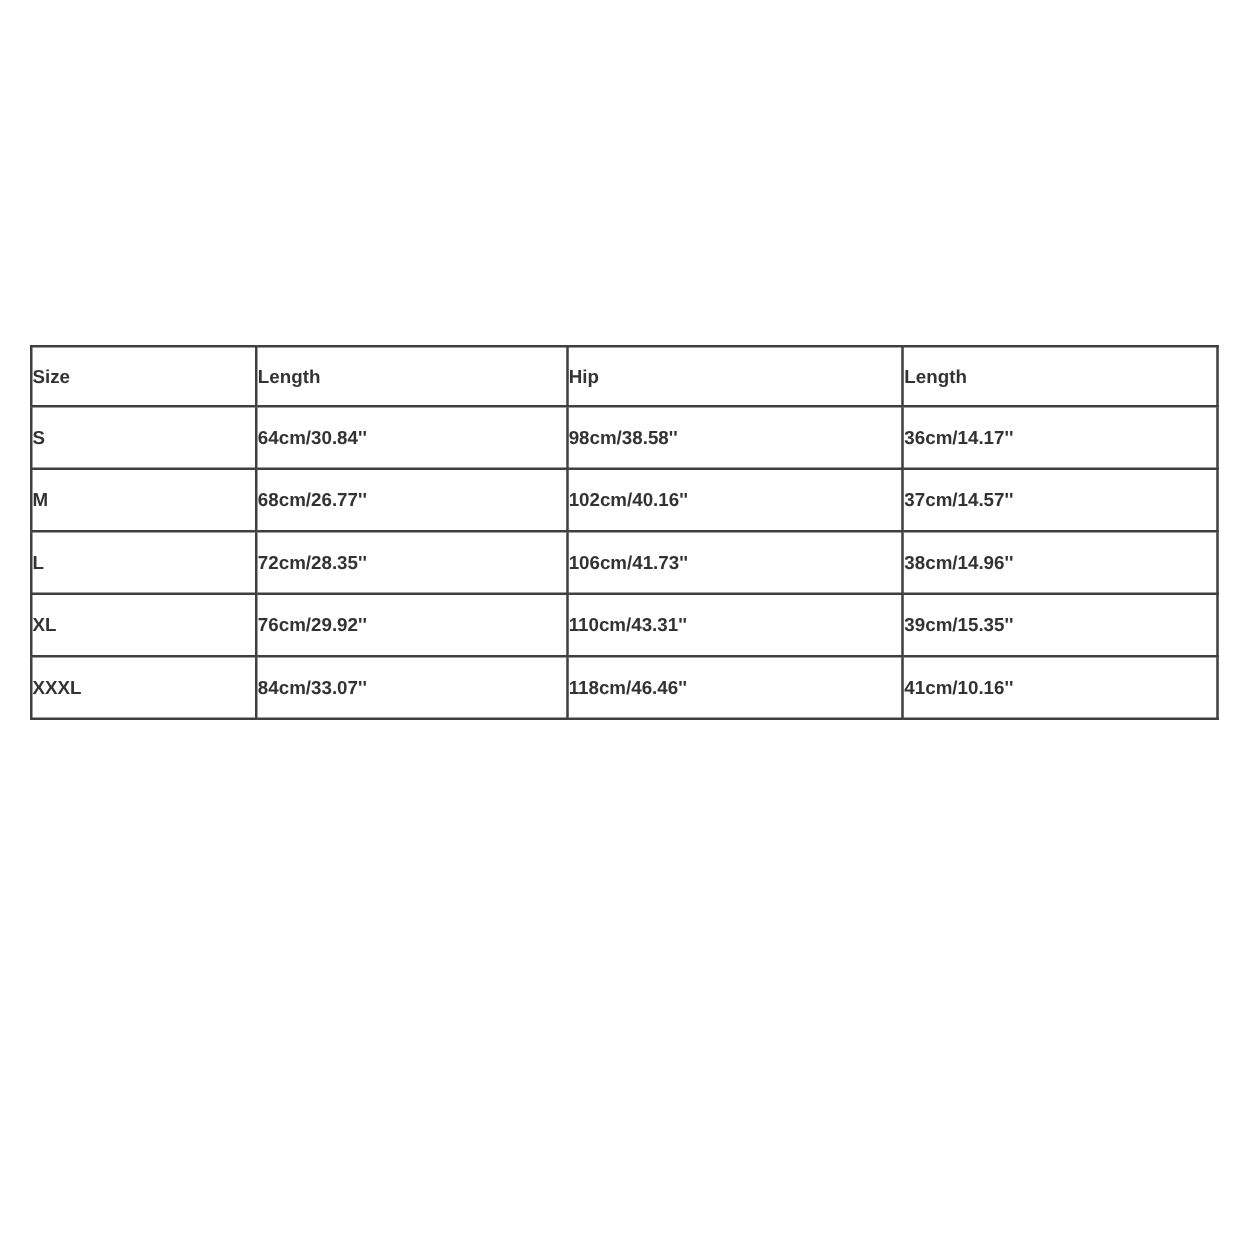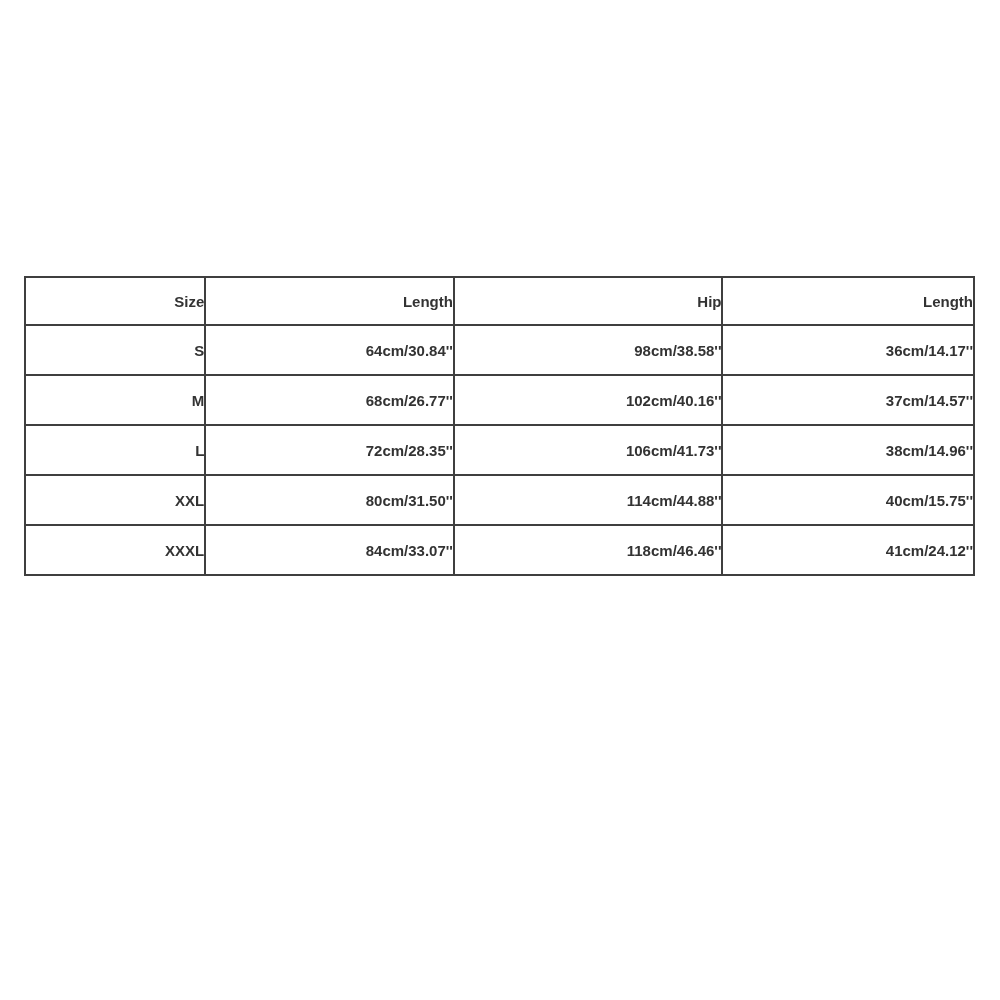--- a/index.html
+++ b/index.html
@@ -18,21 +18,21 @@
   table.size-chart {
     position: absolute;
     left: 24px;
     top: 276px;
     width: 951px;
     border-collapse: collapse;
     table-layout: fixed;
     color: #333333;
     font-weight: bold;
     font-size: 15px;
-    text-align: right;
+    text-align: left;
   }
   table.size-chart th,
   table.size-chart td {
     border: 2px solid #3f3f3f;
     padding: 0;
     vertical-align: middle;
     overflow: hidden;
     white-space: nowrap;
   }
   table.size-chart th {
@@ -80,26 +80,26 @@
         <td>102cm/40.16''</td>
         <td>37cm/14.57''</td>
       </tr>
       <tr>
         <td>L</td>
         <td>72cm/28.35''</td>
         <td>106cm/41.73''</td>
         <td>38cm/14.96''</td>
       </tr>
       <tr>
-        <td>XXL</td>
-        <td>80cm/31.50''</td>
-        <td>114cm/44.88''</td>
-        <td>40cm/15.75''</td>
+        <td>XL</td>
+        <td>76cm/29.92''</td>
+        <td>110cm/43.31''</td>
+        <td>39cm/15.35''</td>
       </tr>
       <tr>
         <td>XXXL</td>
         <td>84cm/33.07''</td>
         <td>118cm/46.46''</td>
-        <td>41cm/24.12''</td>
+        <td>41cm/10.16''</td>
       </tr>
     </tbody>
   </table>
 </div>
 
 </body></html>

